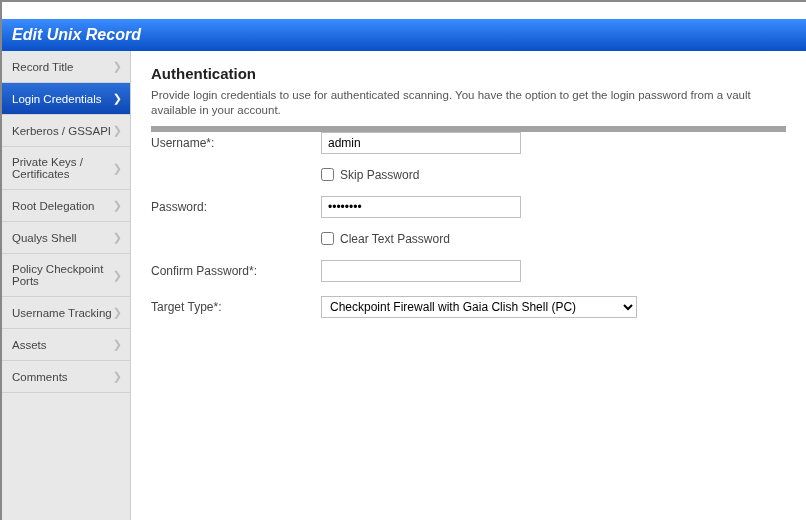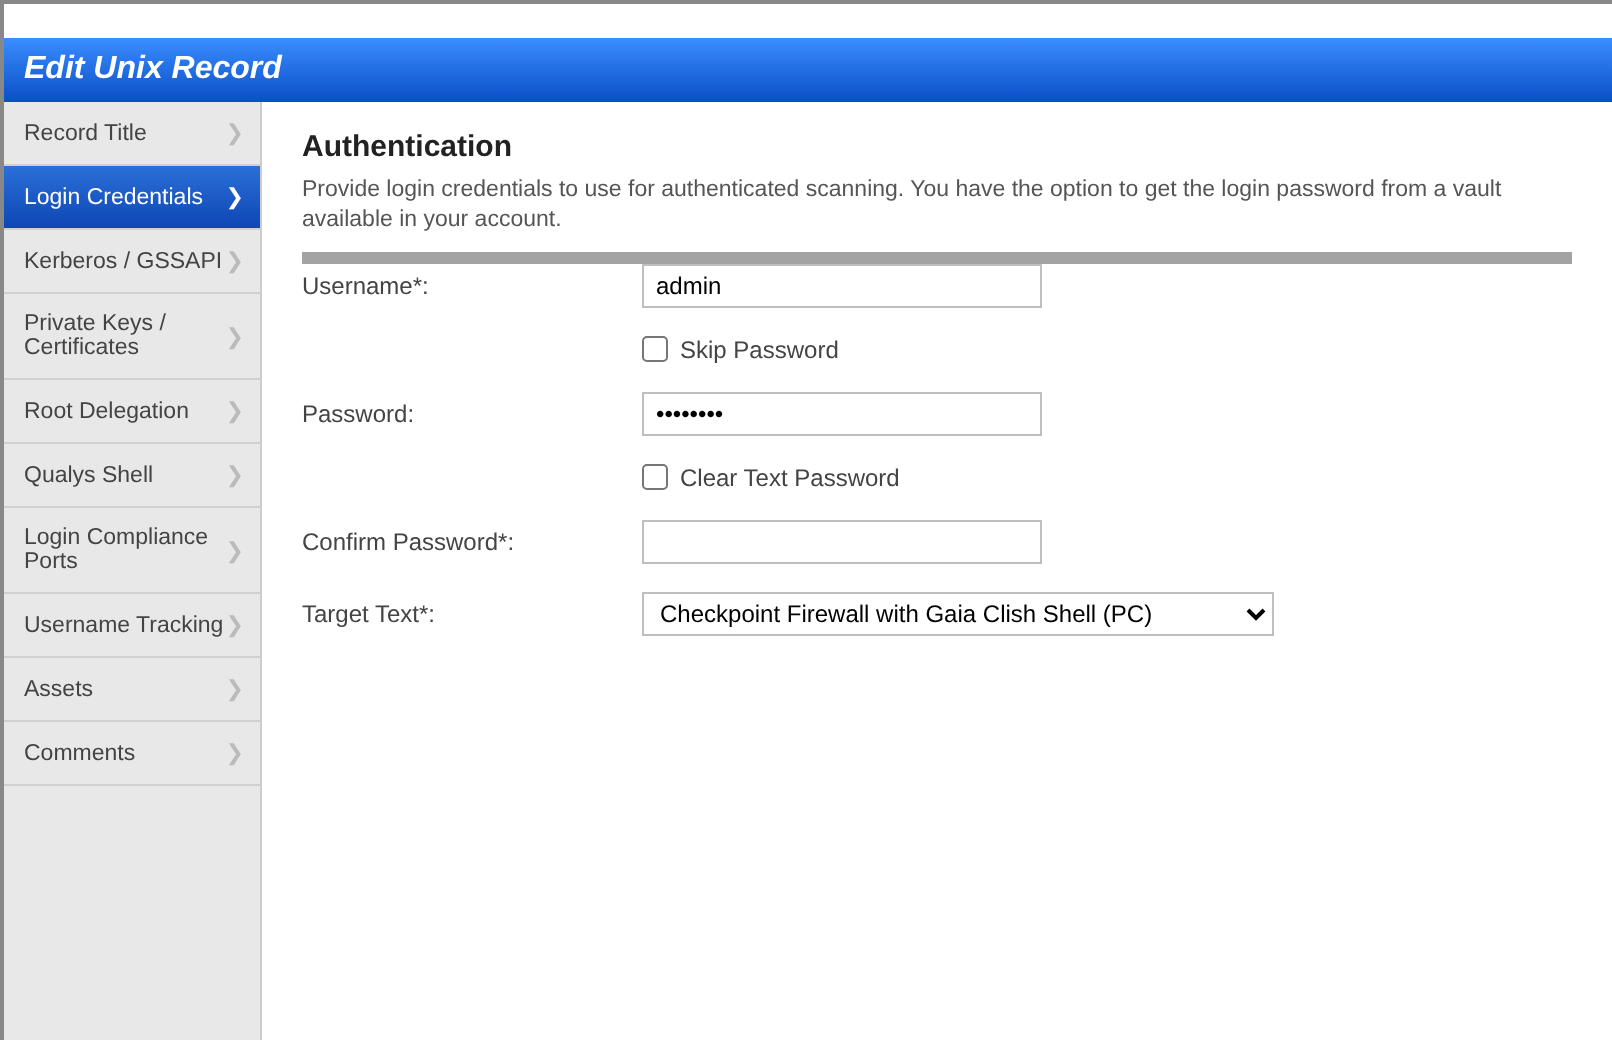--- a/index.html
+++ b/index.html
@@ -167,21 +167,21 @@
     </div>
     <div class="nav-item">
       <span>Root Delegation</span>
       <span class="chev">❯</span>
     </div>
     <div class="nav-item">
       <span>Qualys Shell</span>
       <span class="chev">❯</span>
     </div>
     <div class="nav-item">
-      <span>Login Compliance Ports</span>
+      <span>Policy Checkpoint Ports</span>
       <span class="chev">❯</span>
     </div>
     <div class="nav-item">
       <span>Username Tracking</span>
       <span class="chev">❯</span>
     </div>
     <div class="nav-item">
       <span>Assets</span>
       <span class="chev">❯</span>
     </div>
@@ -221,21 +221,21 @@
     </div>
 
     <div class="form-row">
       <div class="label">Confirm Password*:</div>
       <div class="field">
         <input type="password" value="" style="">
       </div>
     </div>
 
     <div class="form-row">
-      <div class="label">Target Text*:</div>
+      <div class="label">Target Type*:</div>
       <div class="field">
         <select class="target">
           <option>Checkpoint Firewall with Gaia Clish Shell (PC)</option>
         </select>
       </div>
     </div>
 
   </div>
 </div>
 

